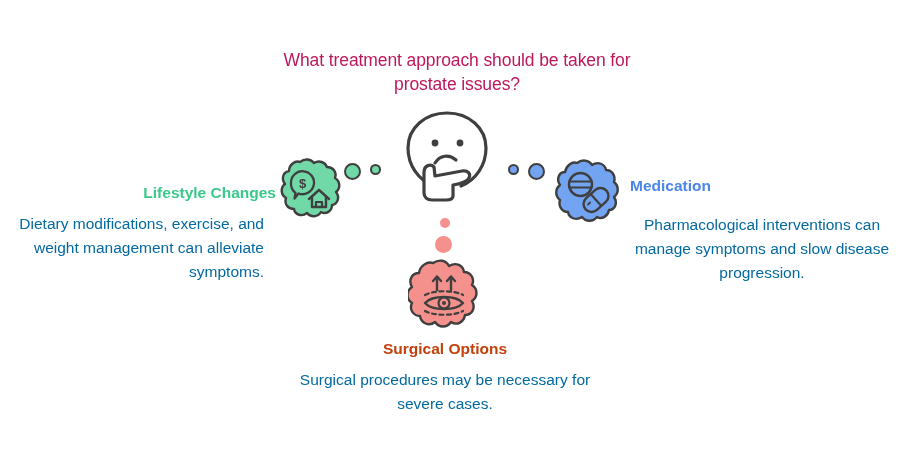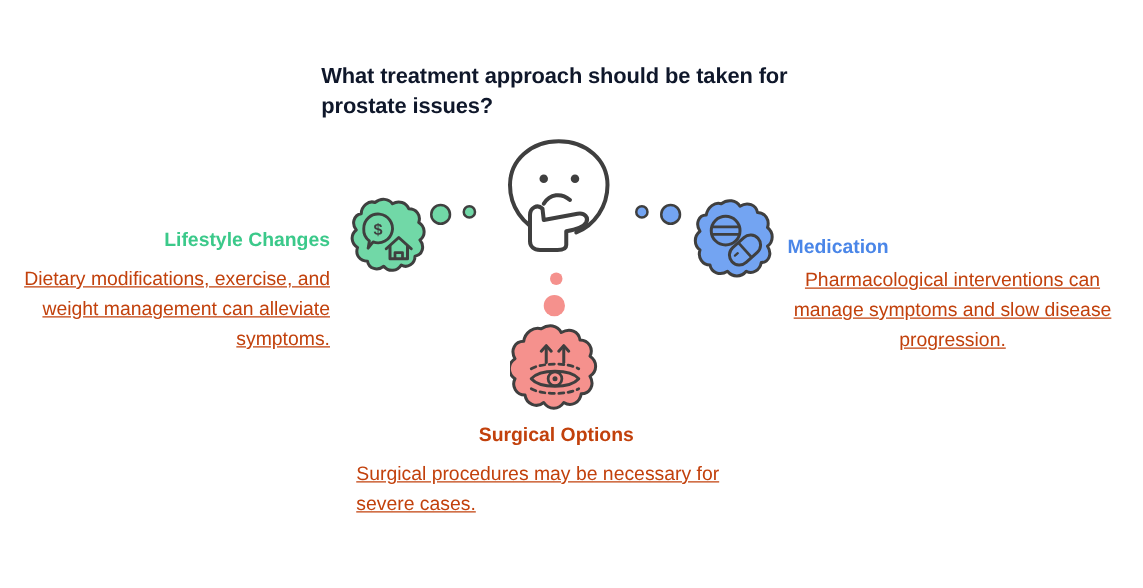--- a/index.html
+++ b/index.html
@@ -15,25 +15,25 @@
     font-family: "Liberation Sans", sans-serif;
     -webkit-font-smoothing: antialiased;
   }
 
   
   #title {
     position: absolute;
     left: 257px;
     top: 48px;
     width: 400px;
-    text-align: left;
+    text-align: center;
     font-size: 17.5px;
-    font-weight: bold;
+    font-weight: normal;
     line-height: 24px;
-    color: #0f172a;
+    color: #be185d;
     letter-spacing: -0.1px;
   }
 
   
   #think-face {
     position: absolute;
     left: 404px;
     top: 110px;
     width: 86px;
     height: 92px;
@@ -70,51 +70,51 @@
     position: absolute;
     font-size: 15.5px;
     font-weight: bold;
     line-height: 20px;
     white-space: nowrap;
   }
   .branch-body {
     position: absolute;
     font-size: 15.5px;
     line-height: 24px;
-    color: #c2410c;
-    text-decoration: underline;
+    color: #0369a1;
   }
 
   #head-left {
-    left: 0px; top: 183px; width: 264px;
+    left: 12px; top: 183px; width: 264px;
     text-align: right;
     color: #3bc98a;
   }
   #body-left {
     left: 0px; top: 212px; width: 264px;
     text-align: right;
   }
 
   #head-right {
-    left: 630px; top: 188px; width: 270px;
+    left: 630px; top: 176px; width: 270px;
     text-align: left;
     color: #4a86e8;
   }
   #body-right {
     left: 630px; top: 213px; width: 264px;
     text-align: center;
   }
 
   #head-bottom {
     left: 295px; top: 339px; width: 300px;
     text-align: center;
     color: #c2410c;
   }
   #body-bottom {
     left: 285px; top: 368px; width: 320px;
+    text-align: center;
   }
 </style>
 </head>
 <body>
 
 <div id="title">What treatment approach should be taken for prostate issues?</div>
 
 <div id="think-face">
   <svg width="86" height="92" viewBox="0 0 86 92" fill="none" xmlns="http://www.w3.org/2000/svg">
 

